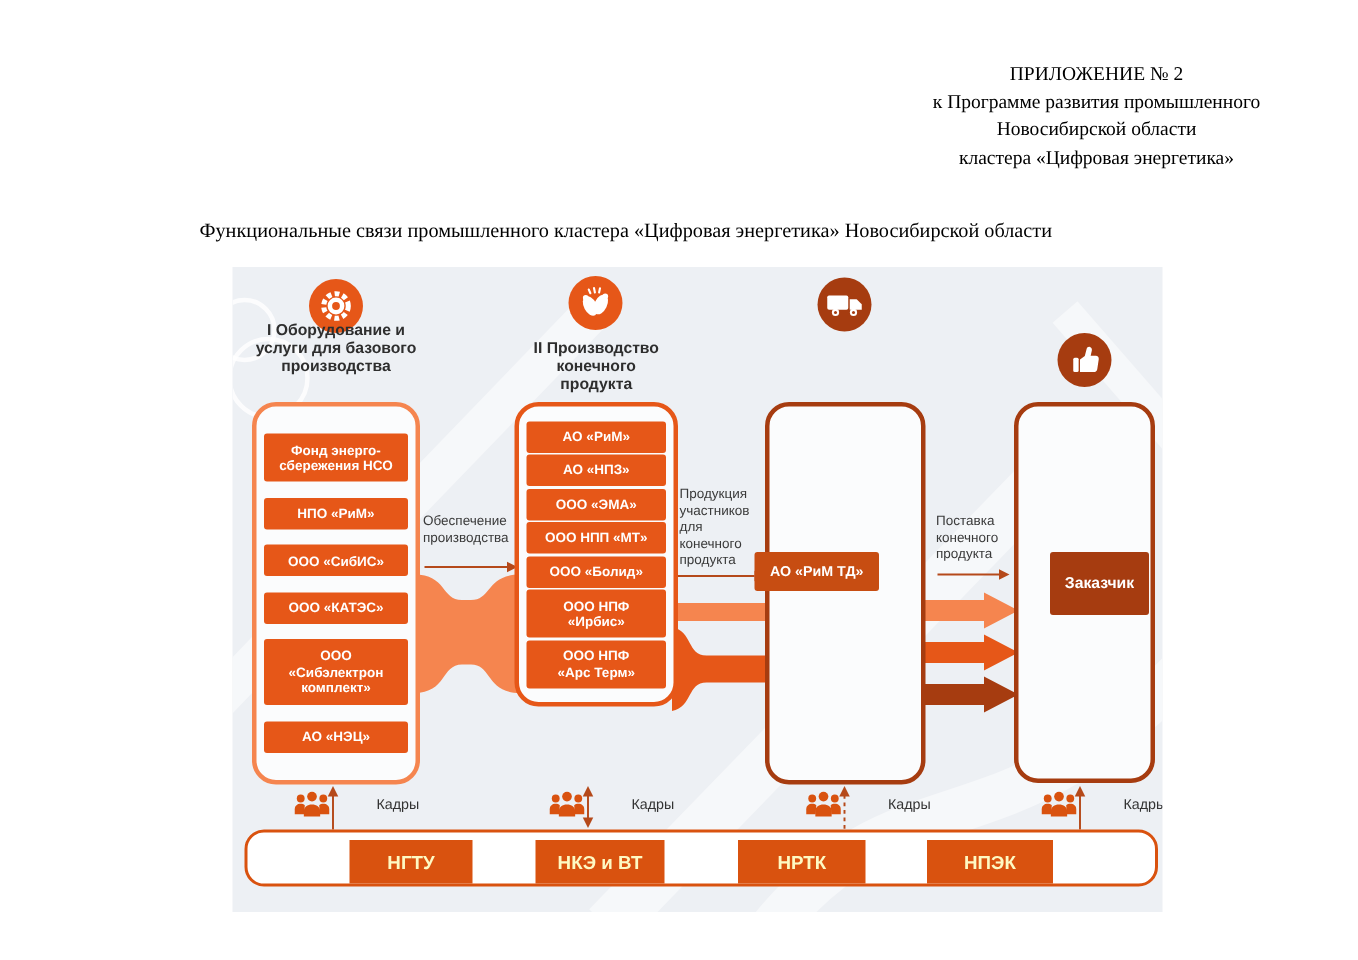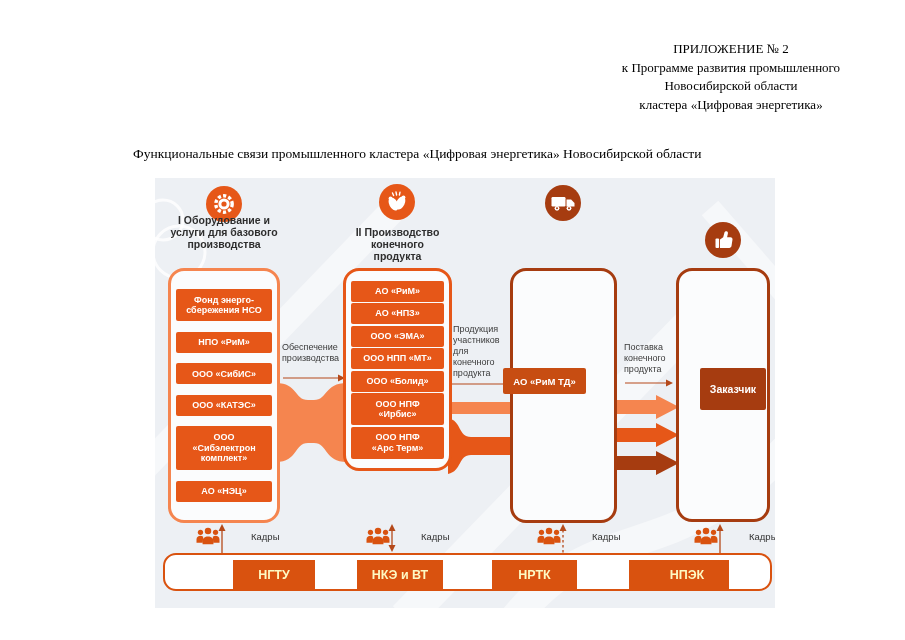--- a/index.html
+++ b/index.html
@@ -54,21 +54,21 @@
   .k2{left:210px;top:347px;}
   .k3{left:381px;top:347px;}
   .k4{left:538px;top:347px;}
   .bottom-bar{position:absolute;z-index:2;left:8px;top:375px;width:609px;height:38px;background:#fff;
         border:2px solid var(--orange-deep);border-radius:13px;box-sizing:border-box;}
   .bbox{position:absolute;z-index:3;top:382px;height:29px;background:var(--orange-deep);color:#fef9c3;
         font-weight:bold;font-size:12.5px;display:flex;align-items:center;justify-content:center;}
   .b1{left:78px;width:82px;}
   .b2{left:202px;width:86px;}
   .b3{left:337px;width:85px;}
-  .b4{left:474px;width:84px;padding-left:16px;}
+  .b4{left:463px;width:84px;}
 </style>
 </head>
 <body>
 
 <div class="page">
 
   <div class="appendix">
     <div>ПРИЛОЖЕНИЕ № 2</div>
     <div>к Программе развития промышленного</div>
     <div>Новосибирской области</div>

